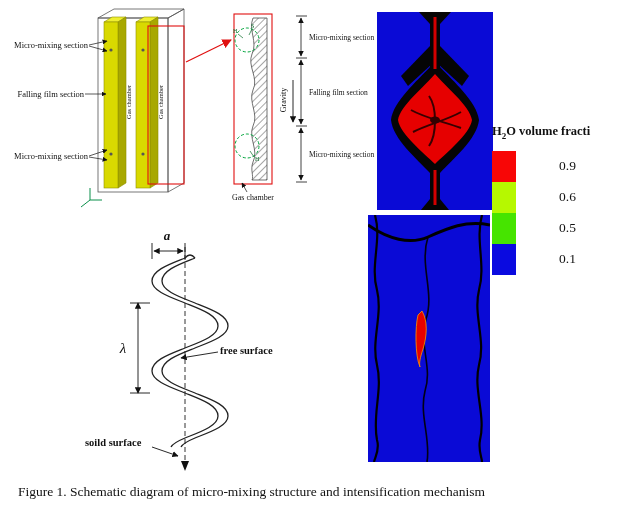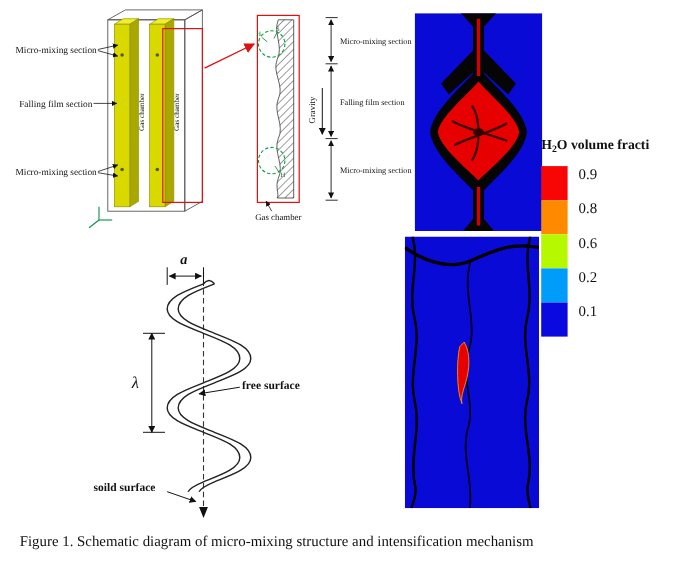--- a/index.html
+++ b/index.html
@@ -12,21 +12,21 @@
   .lbl-v{font-size:6.5px;}
   .lbl-hs{font-size:6px;fill:#0a6d2a;}
   .lbl-grav{font-size:8px;}
   .lbl-gc{font-size:8px;}
   .lbl-a{font-size:13px;font-style:italic;font-weight:bold;}
   .lbl-lam{font-size:15px;font-style:italic;}
   .lbl-surf{font-size:10.5px;font-weight:bold;}
   #legend{position:absolute;left:492px;top:124px;width:116px;}
   .legend-title{font-size:12.5px;font-weight:bold;color:#111;margin-bottom:10px;white-space:nowrap;}
   .legend-title sub{font-size:9px;}
-  .legend-row{display:flex;align-items:flex-start;height:31px;}
+  .legend-row{display:flex;align-items:center;height:31px;gap:33px;}
   .swatch{width:24px;height:31px;display:inline-block;}
   .tickv{margin-left:10px;font-size:13.5px;color:#111;}
   #caption{position:absolute;left:0;top:481px;width:503px;text-align:center;
            font-size:13.5px;color:#111;line-height:1.65;}
 </style>
 </head>
 <body>
 
 <div id="page">
 
@@ -153,30 +153,26 @@
   </svg>
 
   <div id="legend">
     <div class="legend-title"><span>H</span><sub>2</sub><span>O volume fracti</span></div>
     <div class="legend-rows">
       <div class="legend-row">
         <span class="swatch" style="background-color: rgb(248, 6, 6);"></span>
         <span class="tickv">0.9</span>
         </div>
       <div class="legend-row">
-        <span class="swatch" style="background-color: rgb(255, 138, 0);"></span>
-        <span class="tickv">0.8</span>
-        </div>
-      <div class="legend-row">
         <span class="swatch" style="background-color: rgb(182, 248, 0);"></span>
         <span class="tickv">0.6</span>
         </div>
       <div class="legend-row">
-        <span class="swatch" style="background-color: rgb(0, 156, 250);"></span>
-        <span class="tickv">0.2</span>
+        <span class="swatch" style="background-color: rgb(70, 228, 0);"></span>
+        <span class="tickv">0.5</span>
         </div>
       <div class="legend-row">
         <span class="swatch" style="background-color: rgb(10, 10, 224);"></span>
         <span class="tickv">0.1</span>
         </div>
     </div>
   </div>
 
   <svg id="wavy" style="left:55px;top:225px" width="265" height="252" viewBox="0 0 265 252">
 

